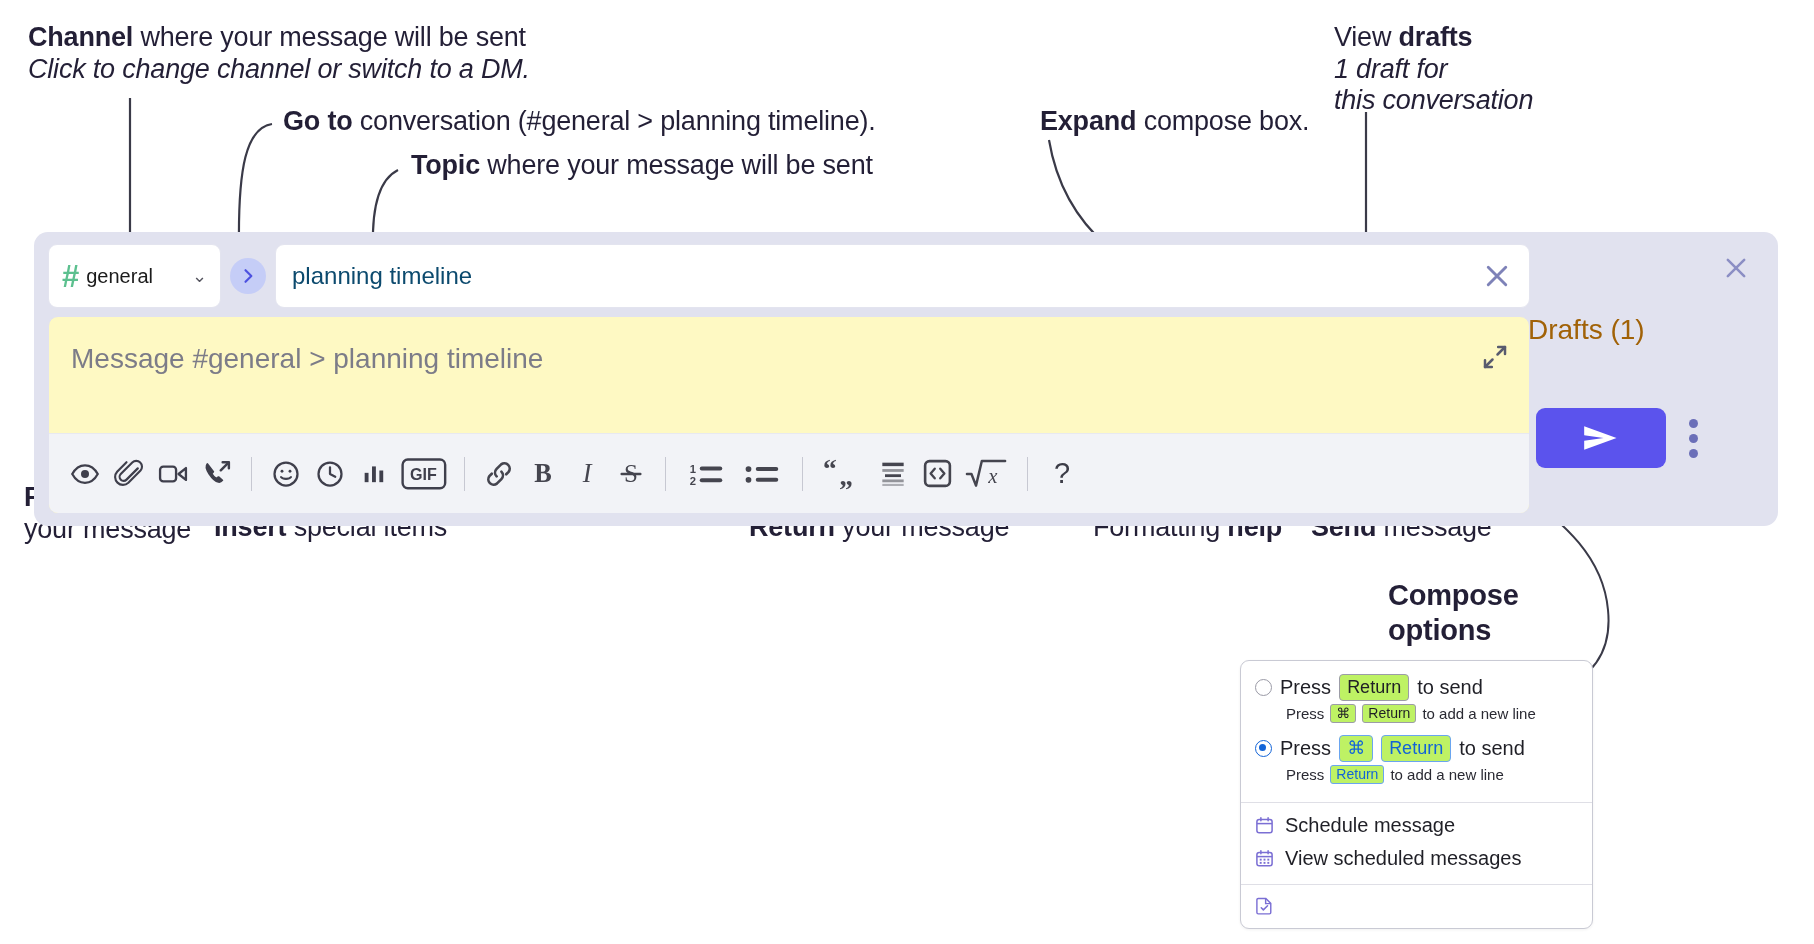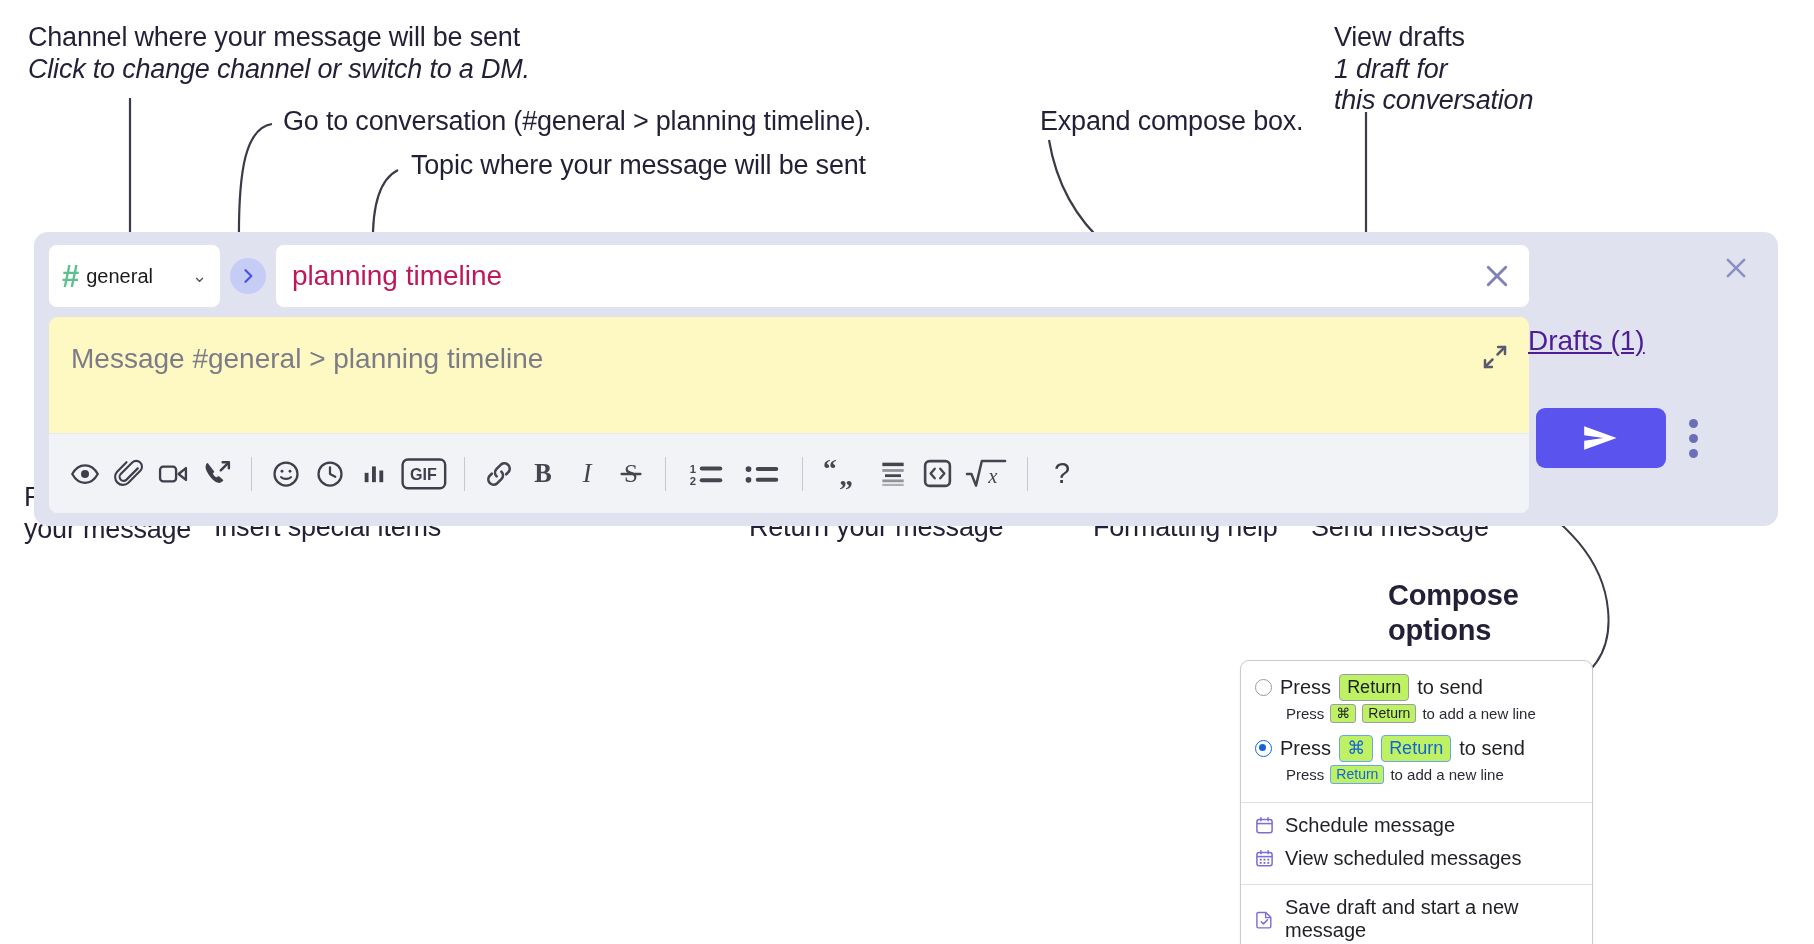--- a/index.html
+++ b/index.html
@@ -14,21 +14,21 @@
 
   
   .anno {
     position: absolute;
     font-size: 27px;
     line-height: 1.17;
     color: #231f36;
     white-space: nowrap;
     letter-spacing: -0.2px;
   }
-  .anno b { font-weight: 400; }
+  .anno b { font-weight: 700; }
   .anno i { font-style: italic; }
   .anno.big { font-size: 29px; font-weight: 700; line-height: 1.22; }
 
   
   #lines { position: absolute; left: 0; top: 0; width: 1814px; height: 944px; pointer-events: none; }
 
   
   .compose-panel {
     position: absolute;
     left: 34px; top: 232px;
@@ -69,21 +69,21 @@
 
   .topic-field {
     flex: 1; height: 64px;
     background: #ffffff;
     border: 1px solid #e3e4ef;
     border-radius: 9px;
     display: flex; align-items: center;
     padding: 0 14px 0 16px;
     position: relative;
   }
-  .topic-value { font-size: 28px; color: #be185d; }
+  .topic-value { font-size: 24px; color: #0c4a6e; }
   .topic-clear {
     margin-left: auto; width: 36px; height: 36px;
     display:flex; align-items:center; justify-content:center;
     cursor: pointer;
   }
 
   .msg-box {
     position: absolute; left: 0; top: 72px;
     width: 100%; height: 198px;
     background: #fef9c3;
@@ -125,24 +125,23 @@
   }
   .kebab {
     position: absolute; right: 68px; top: 182px;
     width: 34px; height: 48px;
     display:flex; flex-direction: column; align-items:center; justify-content:center; gap:6px;
     cursor: pointer;
   }
   .kebab i { display:block; width: 9px; height: 9px; border-radius: 50%; background: #6b6fb8; }
 
   .drafts-link {
-    position: absolute; left: 1528px; top: 325px;
-    font-size: 28px; color: #4c1d95;
-    cursor: pointer;
-    text-decoration: underline;
+    position: absolute; left: 1528px; top: 314px;
+    font-size: 28px; color: #a16207;
+    cursor: pointer;
   }
   .panel-close {
     position: absolute; right: 22px; top: 16px;
     width: 40px; height: 40px;
     display:flex;align-items:center;justify-content:center;
     cursor:pointer;
   }
 
   
   .menu {
@@ -539,17 +538,16 @@
       </svg>
       <span>View scheduled messages</span>
     </div>
     <div class="menu-div"></div>
     <div class="mi">
       <svg width="19" height="19" viewBox="0 0 20 20">
         <path d="M3.4 2.6 h8 l5.2 5.2 v9.6 a1.4 1.4 0 0 1-1.4 1.4 h-11.8 a1.4 1.4 0 0 1-1.4-1.4 v-13.4 a1.4 1.4 0 0 1 1.4-1.4 z" fill="none" stroke="#7b6fd4" stroke-width="1.5"></path>
         <path d="M11.2 2.8 L11.2 8 L16.4 8" fill="none" stroke="#7b6fd4" stroke-width="1.5"></path>
         <path d="M6.6 12.4 L8.8 14.6 L13.2 10.2" fill="none" stroke="#7b6fd4" stroke-width="1.6" stroke-linecap="round" stroke-linejoin="round"></path>
       </svg>
-      <span>Save draft and start a new message</span>
     </div>
   </div>
 
 </div>
 
 </body></html>

